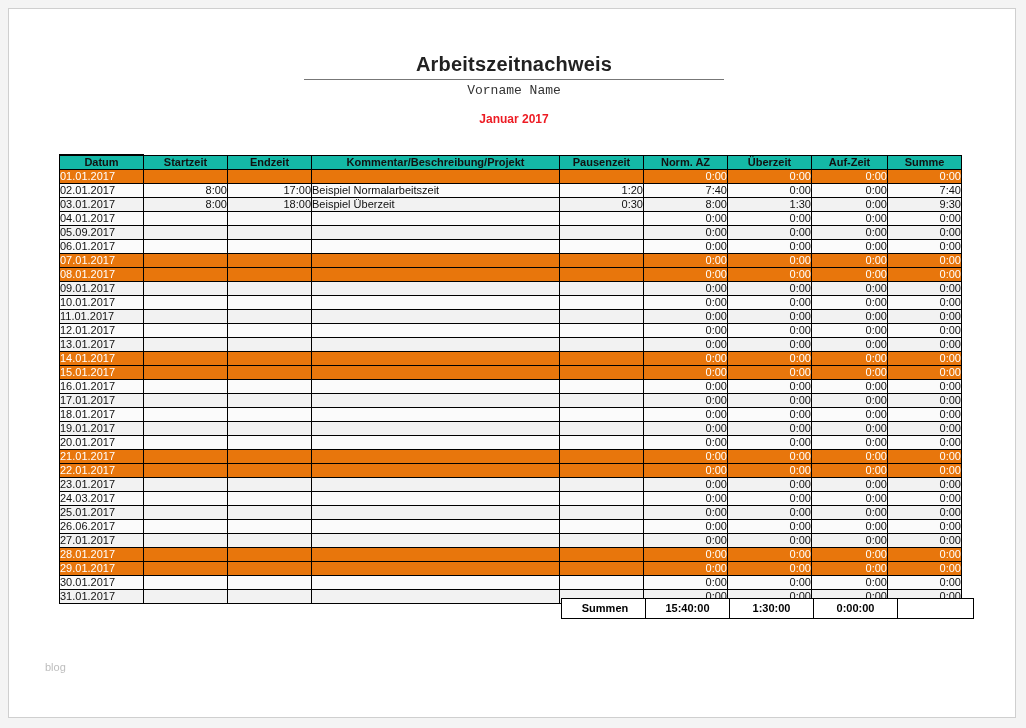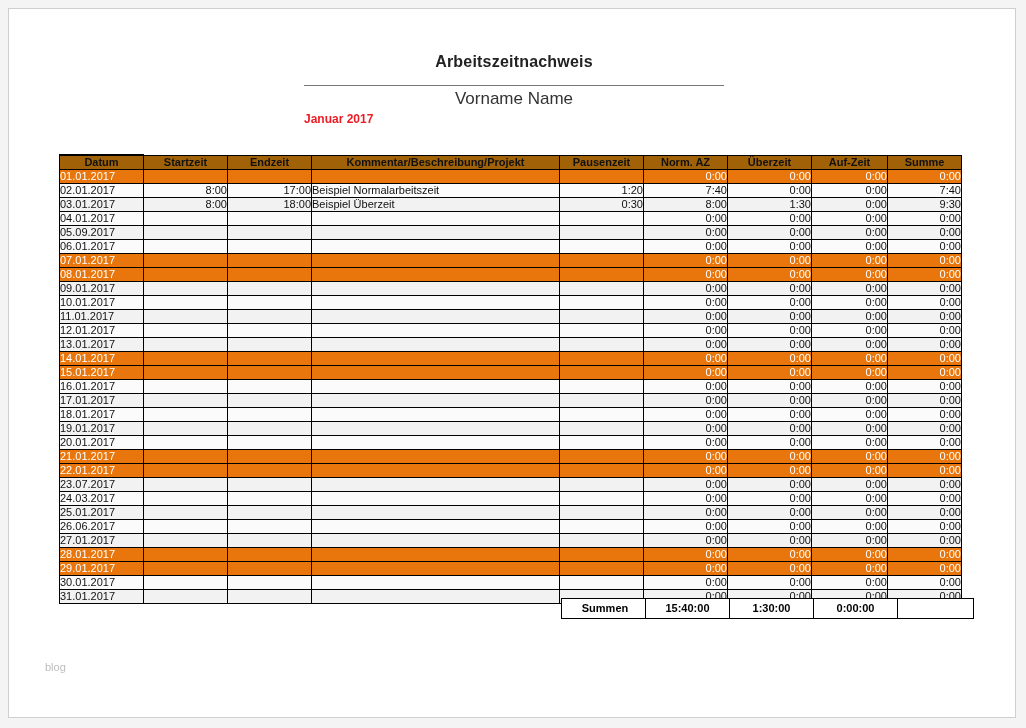--- a/index.html
+++ b/index.html
@@ -25,38 +25,39 @@
     box-sizing: border-box;
   }
   .title-wrap {
     position: absolute;
     left: 295px;
     top: 44px;
     width: 420px;
     text-align: center;
   }
   .doc-title {
-    font-size: 16px;
+    font-size: 20px;
     font-weight: bold;
     color: #222;
     letter-spacing: 0.2px;
-    padding-bottom: 14px;
+    padding-bottom: 3px;
     border-bottom: 1px solid #777;
   }
   .doc-subtitle {
-    font-size: 17px;
+    font-size: 13px;
     color: #333;
     padding-top: 3px;
+    font-family: Liberation Mono, monospace;
   }
   .doc-month {
     position: absolute;
     left: 295px;
     top: 103px;
     width: 420px;
-    text-align: left;
+    text-align: center;
     font-size: 12px;
     font-weight: bold;
     color: #ed1c24;
   }
   table.sheet {
     position: absolute;
     left: 50px;
     top: 145px;
     border-collapse: collapse;
     table-layout: fixed;
@@ -66,21 +67,21 @@
   table.sheet th, table.sheet td {
     border: 1px solid #000;
     padding: 0;
     height: 14px;
     line-height: 13px;
     box-sizing: border-box;
     overflow: hidden;
     white-space: nowrap;
   }
   thead th {
-    background: #a16207;
+    background: #14b8a6;
     font-weight: bold;
     text-align: center;
     height: 20px;
     font-size: 11px;
   }
   
   col.c-date    { width: 84px; }
   col.c-start   { width: 84px; }
   col.c-end     { width: 84px; }
   col.c-comment { width: 248px; }
@@ -425,21 +426,21 @@
           <td class="num"></td>
           <td class="num"></td>
           <td class="text comment"></td>
           <td class="num"></td>
           <td class="num norm">0:00</td>
           <td class="num">0:00</td>
           <td class="num">0:00</td>
           <td class="num sum">0:00</td>
         </tr>
         <tr class="even">
-          <td class="date">23.07.2017</td>
+          <td class="date">23.01.2017</td>
           <td class="num"></td>
           <td class="num"></td>
           <td class="text comment"></td>
           <td class="num"></td>
           <td class="num norm">0:00</td>
           <td class="num">0:00</td>
           <td class="num">0:00</td>
           <td class="num sum">0:00</td>
         </tr>
         <tr class="odd">

